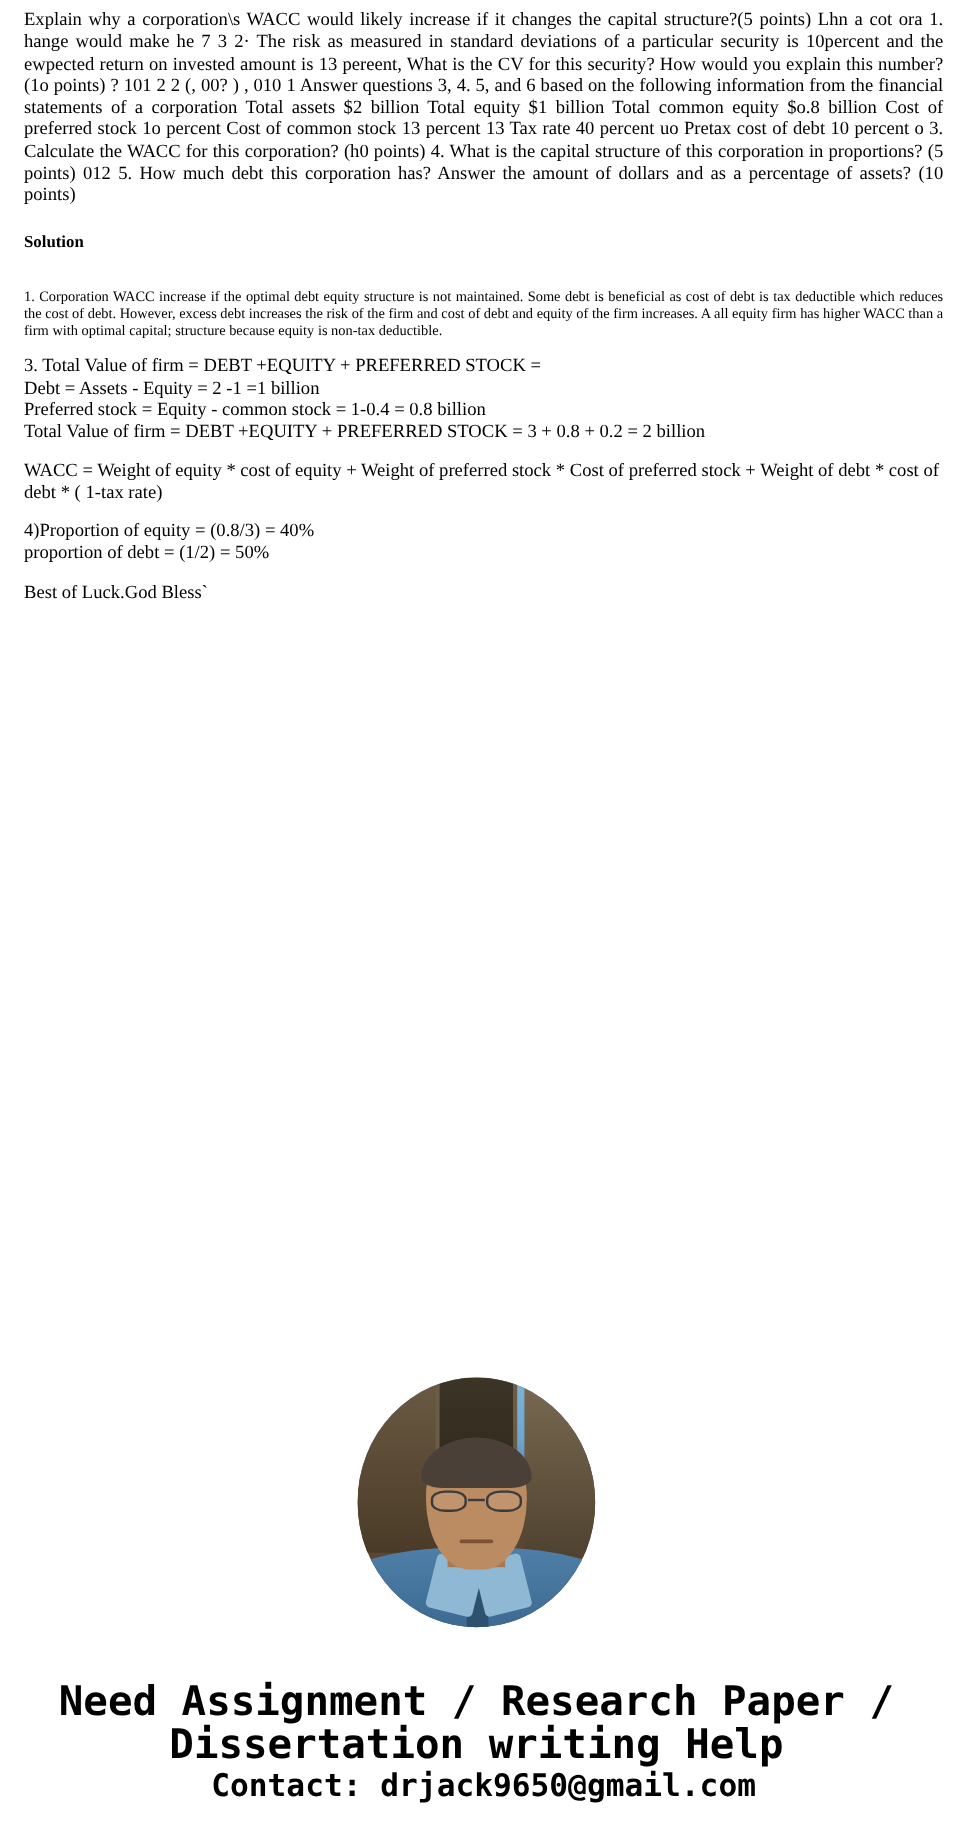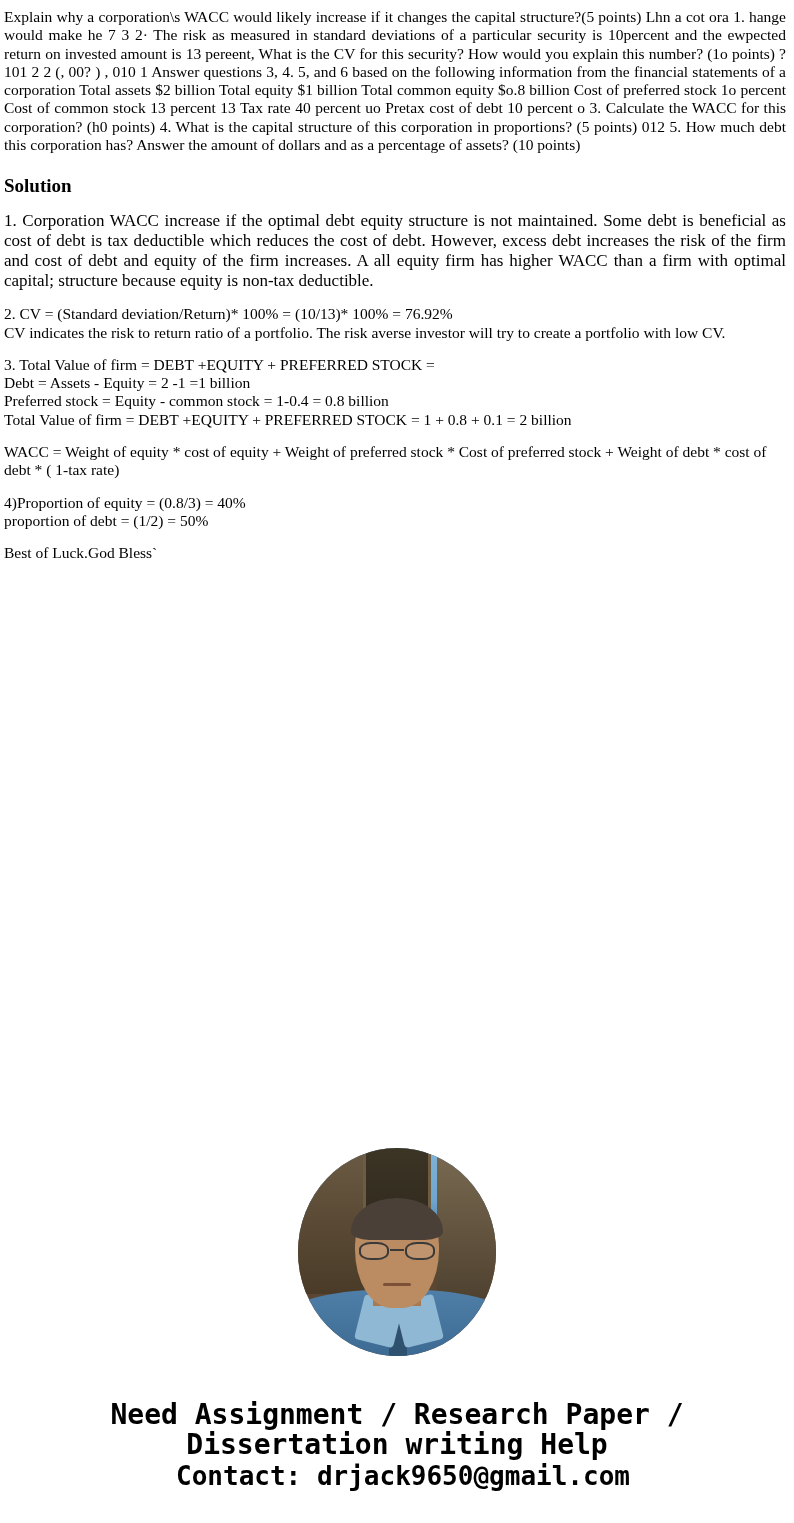--- a/index.html
+++ b/index.html
@@ -11,37 +11,37 @@
     width: 794px;
     min-height: 1523px;
     font-family: "Liberation Serif", "DejaVu Serif", serif;
     color: #000000;
     position: relative;
   }
   .page {
     width: 794px;
     min-height: 1523px;
     box-sizing: border-box;
-    padding: 8px 8px 0 4px;
+    padding: 8px 8px 0 20px;
     position: relative;
   }
   .question-block {
     font-size: 15.5px;
     line-height: 1.18;
     text-align: justify;
     margin: 0 0 4px 0;
   }
   h2.solution-heading {
-    font-size: 19px;
+    font-size: 14px;
     font-weight: bold;
-    margin: 22px 0 14px 0;
+    margin: 22px 0 30px 0;
     line-height: 1.1;
   }
   .para {
-    font-size: 17px;
+    font-size: 12px;
     line-height: 1.18;
     text-align: justify;
     margin: 0 0 14px 0;
   }
   .lines {
     font-size: 15.5px;
     line-height: 1.18;
     margin: 0 0 14px 0;
   }
   .lines div {
@@ -159,21 +159,21 @@
     position: absolute;
     left: 0;
     right: 0;
     top: 1400px;
     text-align: center;
     font-family: "DejaVu Sans Mono", "Liberation Mono", monospace;
     font-weight: bold;
     color: #000;
   }
   .footer .line1 {
-    font-size: 28px;
+    font-size: 34px;
     line-height: 1.07;
     padding: 0 14px;
   }
   .footer .line2 {
     font-size: 26px;
     line-height: 1.15;
     margin-top: 2px;
     margin-left: 12px;
   }
 </style>
@@ -181,30 +181,26 @@
 <body>
 
 <div class="page">
 
   <p class="question-block">Explain why a corporation\s WACC would likely increase if it changes the capital structure?(5 points) Lhn a cot ora 1. hange would make he 7 3 2· The risk as measured in standard deviations of a particular security is 10percent and the ewpected return on invested amount is 13 pereent, What is the CV for this security? How would you explain this number? (1o points) ? 101 2 2 (, 00? ) , 010 1 Answer questions 3, 4. 5, and 6 based on the following information from the financial statements of a corporation Total assets $2 billion Total equity $1 billion Total common equity $o.8 billion Cost of preferred stock 1o percent Cost of common stock 13 percent 13 Tax rate 40 percent uo Pretax cost of debt 10 percent o 3. Calculate the WACC for this corporation? (h0 points) 4. What is the capital structure of this corporation in proportions? (5 points) 012 5. How much debt this corporation has? Answer the amount of dollars and as a percentage of assets? (10 points)</p>
 
   <h2 class="solution-heading">Solution</h2>
 
   <p class="para">1. Corporation WACC increase if the optimal debt equity structure is not maintained. Some debt is beneficial as cost of debt is tax deductible which reduces the cost of debt. However, excess debt increases the risk of the firm and cost of debt and equity of the firm increases. A all equity firm has higher WACC than a firm with optimal capital; structure because equity is non-tax deductible.</p>
 
-  <div class="lines">
-    <div>2. CV = (Standard deviation/Return)* 100% = (10/13)* 100% = 76.92%</div>
-    <div>CV indicates the risk to return ratio of a portfolio. The risk averse investor will try to create a portfolio with low CV.</div>
-  </div>
 
   <div class="lines">
     <div>3. Total Value of firm = DEBT +EQUITY + PREFERRED STOCK =</div>
     <div>Debt = Assets - Equity = 2 -1 =1 billion</div>
     <div>Preferred stock = Equity - common stock = 1-0.4 = 0.8 billion</div>
-    <div>Total Value of firm = DEBT +EQUITY + PREFERRED STOCK = 1 + 0.8 + 0.1 = 2 billion</div>
+    <div>Total Value of firm = DEBT +EQUITY + PREFERRED STOCK = 3 + 0.8 + 0.2 = 2 billion</div>
   </div>
 
   <div class="lines">
     <div>WACC = Weight of equity * cost of equity + Weight of preferred stock * Cost of preferred stock + Weight of debt * cost of debt * ( 1-tax rate)</div>
   </div>
 
   <div class="lines">
     <div>4)Proportion of equity = (0.8/3) = 40%</div>
     <div>proportion of debt = (1/2) = 50%</div>
   </div>

